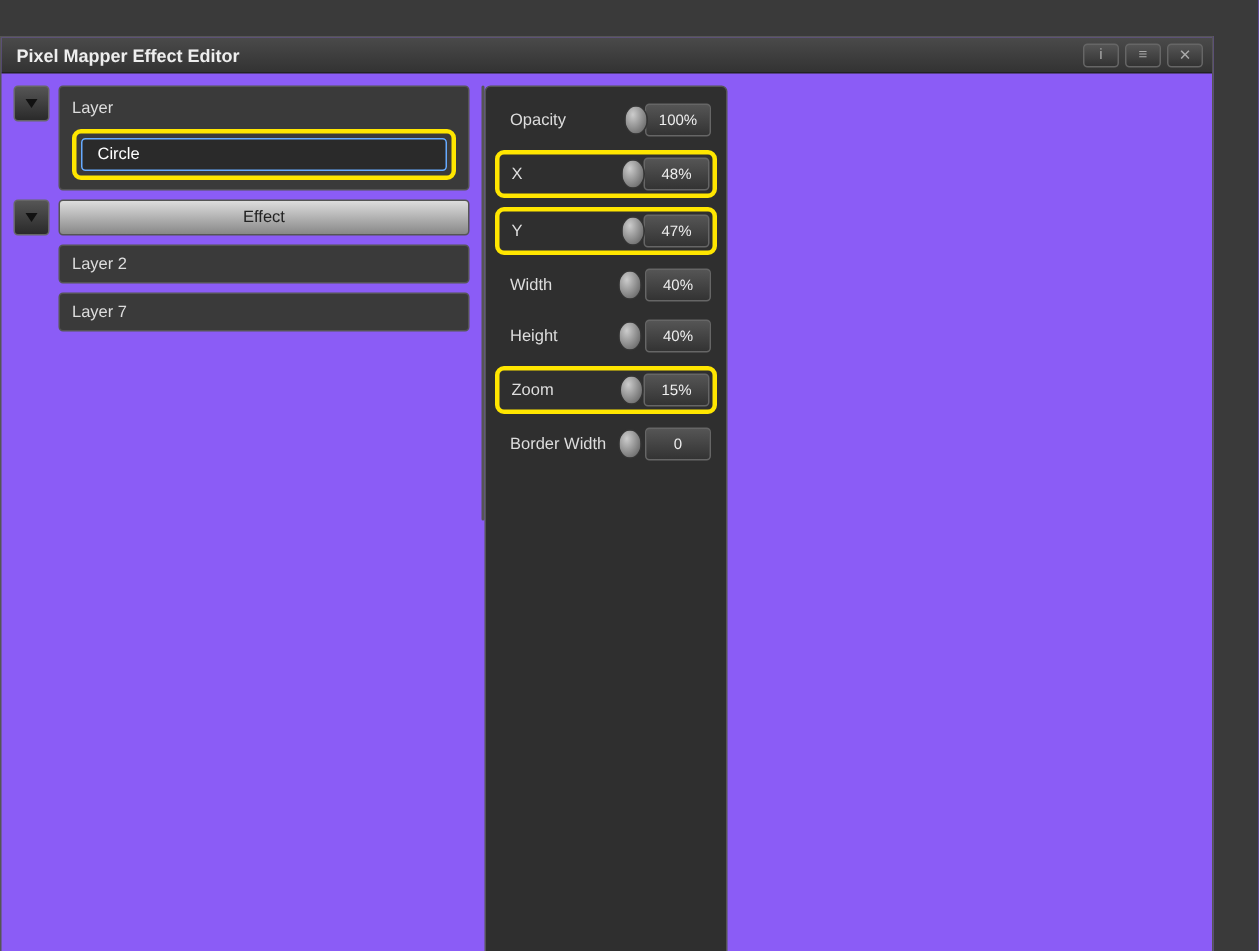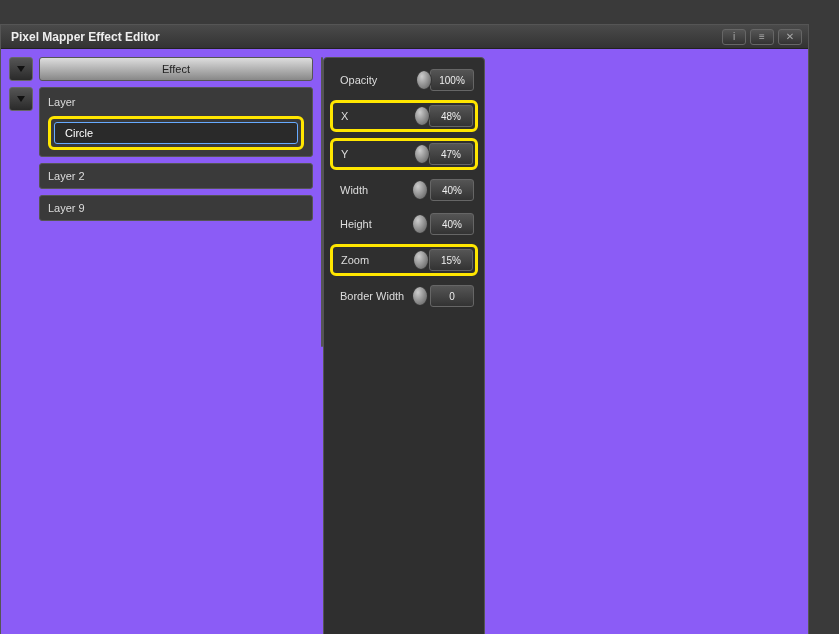--- a/index.html
+++ b/index.html
@@ -260,51 +260,51 @@
   <div class="content">
 
     <div class="left-panel">
 
       <div class="row">
         <div class="toggle-btn">
           <svg viewBox="0 0 10 10">
               <path d="M1 2 L9 2 L5 8 Z"></path>
             </svg>
         </div>
-        <div class="effect-btn">
-          <span>Effect</span>
-        </div>
-      </div>
-
-      <div class="row">
-        <div class="toggle-btn">
-          <svg viewBox="0 0 10 10">
-              <path d="M1 2 L9 2 L5 8 Z"></path>
-            </svg>
-        </div>
         <div class="layer-box">
           <div class="layer-label">Layer</div>
           <div class="circle-row">
             <div class="circle-inner">
               <span>Circle</span>
             </div>
           </div>
         </div>
       </div>
 
+      <div class="row">
+        <div class="toggle-btn">
+          <svg viewBox="0 0 10 10">
+              <path d="M1 2 L9 2 L5 8 Z"></path>
+            </svg>
+        </div>
+        <div class="effect-btn">
+          <span>Effect</span>
+        </div>
+      </div>
+
       <div class="simple-layer">
         <div style="width:30px"></div>
         <div class="layer-box">
           <span>Layer 2</span>
         </div>
       </div>
       <div class="simple-layer">
         <div style="width:30px"></div>
         <div class="layer-box">
-          <span>Layer 9</span>
+          <span>Layer 7</span>
         </div>
       </div>
 
     </div>
 
     <div class="right-panel">
 
       <div class="preview">
         <div class="grid"></div>
         <div class="preview-circle"></div>

